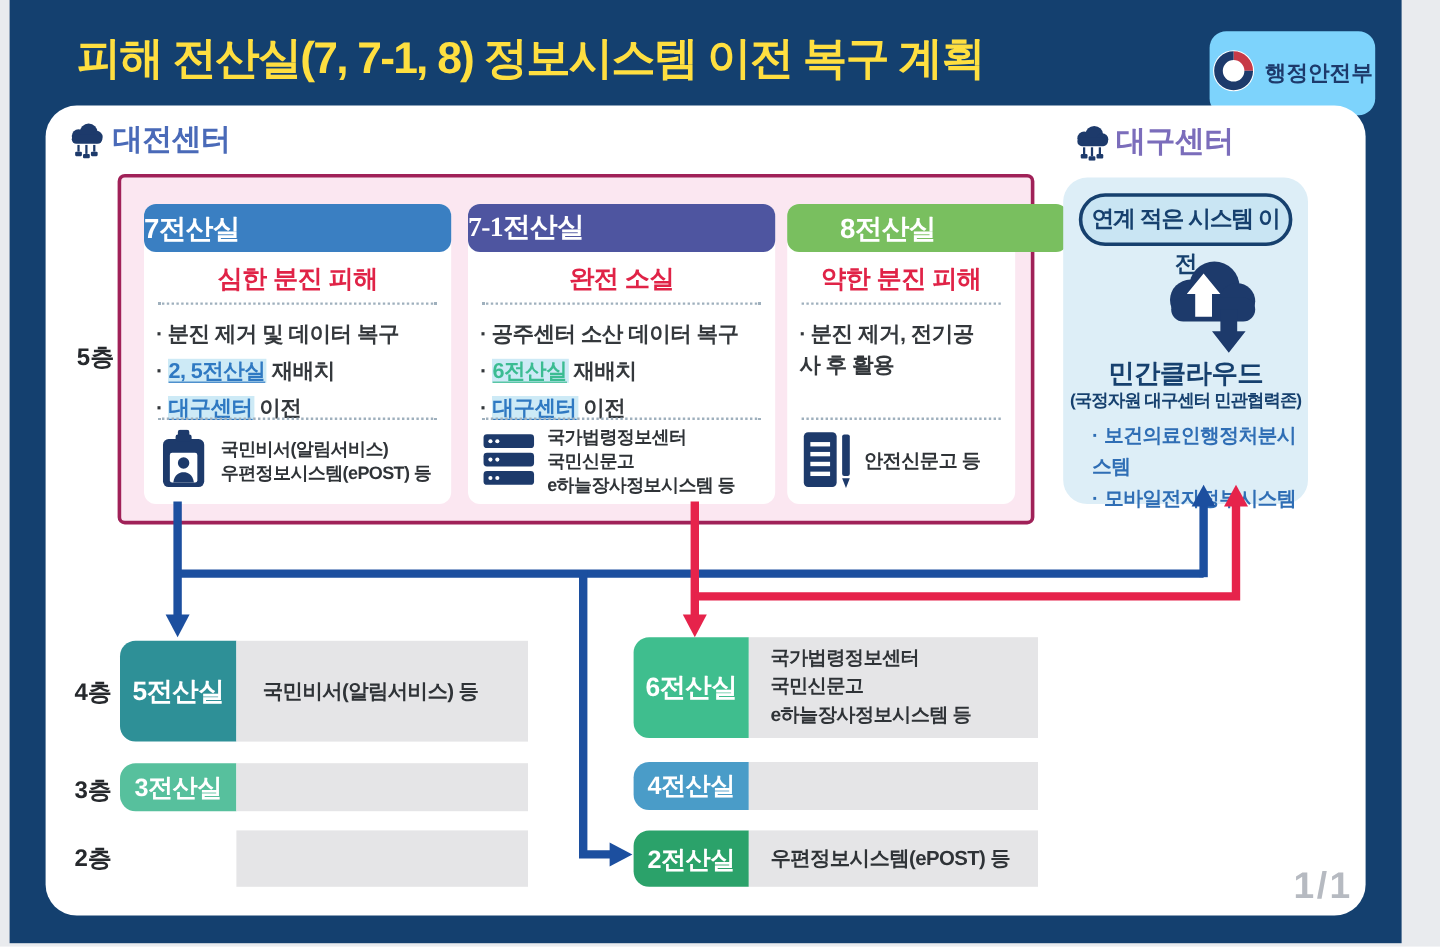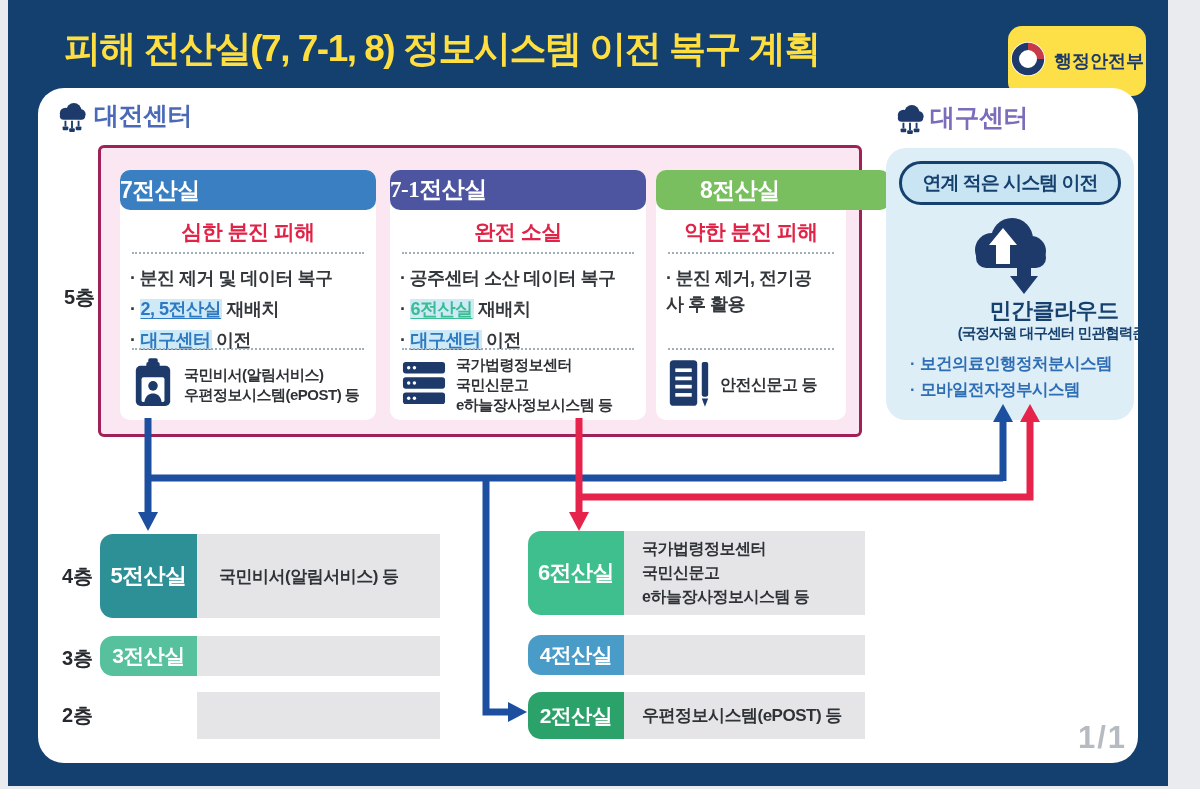--- a/index.html
+++ b/index.html
@@ -3,21 +3,21 @@
 <meta charset="utf-8">
 <style>
   html,body{margin:0;padding:0;}
   #app{position:relative;width:1200px;height:789px;background:#e9ebee;
        font-family:"Liberation Sans",sans-serif;overflow:hidden;}
   .abs{position:absolute;}
   
   .frame{position:absolute;left:8px;top:0;width:1160px;height:786px;background:var(--frame-navy,#14406f);}
   .page-title{position:absolute;left:64px;top:24px;font-size:37px;font-weight:800;
       color:var(--title-yellow,#ffdf40);letter-spacing:-1.5px;white-space:nowrap;}
-  .logo-badge{position:absolute;left:1008px;top:26px;width:138px;height:70px;background:#fde047;
+  .logo-badge{position:absolute;left:1008px;top:26px;width:138px;height:70px;background:#7dd3fc;
       border-radius:14px;display:flex;align-items:center;justify-content:center;gap:8px;}
   .logo-text{font-size:18px;font-weight:700;color:#1d3a6b;}
   
   .content{position:absolute;left:38px;top:88px;width:1100px;height:675px;background:#fff;border-radius:26px;}
   
   .center-label{position:absolute;font-size:25px;font-weight:800;letter-spacing:-0.5px;}
   .daejeon-label{left:94px;top:99px;color:#4a6ab8;}
   .daegu-label{left:930px;top:101px;color:#7b6dbb;}
   
   .pink-panel{position:absolute;left:98px;top:145px;width:764px;height:292px;
@@ -34,21 +34,21 @@
   .div1{top:82px;} .div2{top:178px;}
   .bullets{position:absolute;top:90px;left:10px;right:20px;margin:0;padding:0;font-size:18px;font-weight:700;color:#34383c;letter-spacing:-0.5px;}
   .bullets li{list-style:none;margin:5px 0;line-height:1.45;}
   .bullets li::before{content:"·";margin-right:4px;font-weight:900;}
   .hl{text-decoration:underline;text-underline-offset:3px;background:var(--highlight,#cdeaf6);padding:0 1px;}
   .hl-blue{color:var(--link-blue,#2f79c2);} .hl-teal{color:var(--link-teal,#3bbc92);}
   .card-footer{position:absolute;top:184px;left:12px;right:2px;height:62px;display:flex;align-items:center;gap:10px;}
   .footer-lines{font-size:15px;font-weight:700;color:#2f3337;line-height:1.35;letter-spacing:-0.5px;}
   .card3 .footer-lines{font-size:16px;}
   
-  .daegu-box{position:absolute;left:886px;top:148px;width:204px;height:272px;background:var(--daegu-box-bg,#ddeef7);border-radius:20px;padding-left:44px;}
+  .daegu-box{position:absolute;left:886px;top:148px;width:204px;height:272px;background:var(--daegu-box-bg,#ddeef7);border-radius:20px;}
   .pill{position:absolute;left:13px;top:13px;right:13px;height:38px;background:var(--pill-bg,#c9e5f3);
       border:3px solid var(--navy-text,#16406e);border-radius:23px;text-align:center;line-height:38px;
       font-weight:800;font-size:19px;color:var(--navy-text,#16406e);letter-spacing:-1px;}
   .cloud-big{position:absolute;left:79px;top:64px;}
   .cloud-title{position:absolute;top:148px;width:100%;text-align:center;font-size:22px;font-weight:800;color:var(--navy-text,#16406e);letter-spacing:-0.5px;}
   .cloud-sub{position:absolute;top:176px;width:100%;text-align:center;font-size:14.5px;font-weight:700;color:var(--navy-text,#16406e);letter-spacing:-0.8px;}
   .daegu-bullets{position:absolute;left:24px;top:202px;margin:0;padding:0;font-size:16.5px;font-weight:700;
       color:#2f6eb5;letter-spacing:-0.5px;}
   .daegu-bullets li{list-style:none;line-height:1.6;}
   .daegu-bullets li::before{content:"·";margin-right:5px;font-weight:900;}

